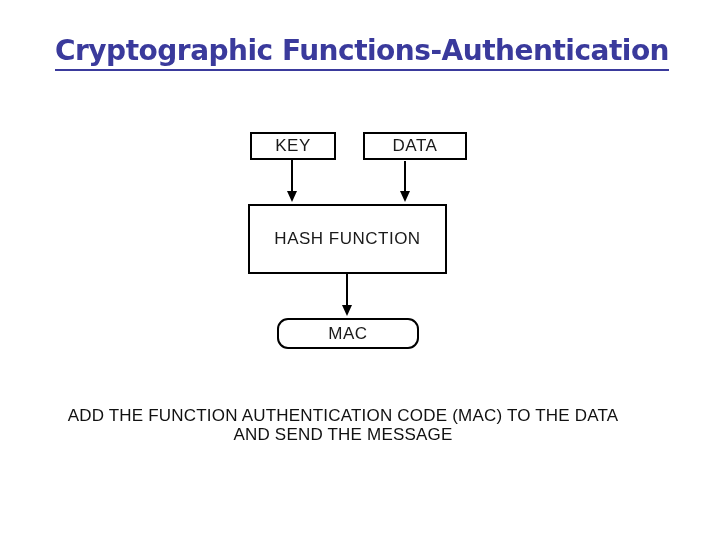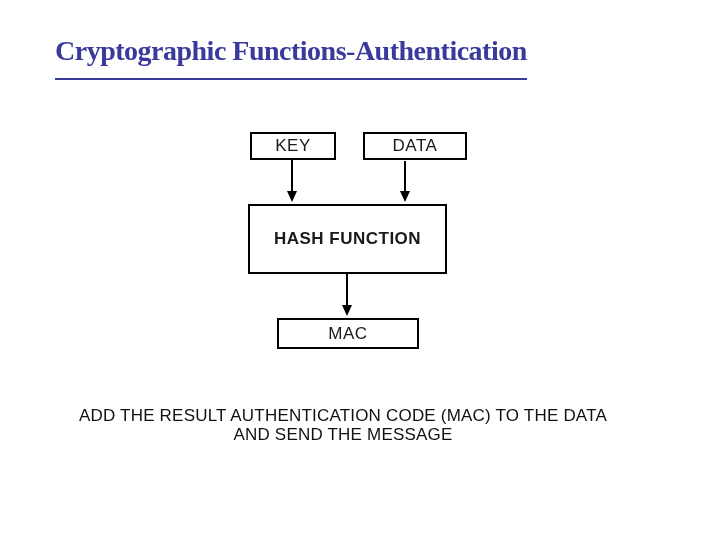--- a/index.html
+++ b/index.html
@@ -24,42 +24,41 @@
     font-family: "DejaVu Sans", sans-serif;
     font-weight: bold;
     font-size: 28px;
     letter-spacing: -0.5px;
     color: #3a3a9c;
     white-space: nowrap;
   }
   .title-underline {
     display: inline-block;
     border-bottom: 2px solid #3a3a9c;
-    padding-bottom: 11px;
-    font-family: Liberation Serif, serif;
+    padding-bottom: 2px;
   }
 
   
   .node {
     position: absolute;
     box-sizing: border-box;
     border: 2px solid #000000;
     background: #ffffff;
     display: flex;
     align-items: center;
     justify-content: center;
     font-size: 17px;
     letter-spacing: 0.5px;
     color: #1a1a1a;
     white-space: nowrap;
   }
   .node-key  { left: 250px; top: 132px; width: 86px;  height: 28px; }
   .node-data { left: 363px; top: 132px; width: 104px;  height: 28px; }
-  .node-hash { left: 248px; top: 204px; width: 199px; height: 70px; font-weight: bold; }
-  .node-mac  { left: 277px; top: 318px; width: 142px; height: 31px; }
+  .node-hash { left: 248px; top: 204px; width: 199px; height: 70px; }
+  .node-mac  { left: 277px; top: 318px; width: 142px; height: 31px; border-radius: 11px; }
 
   
   .arrow-line {
     position: absolute;
     width: 2px;
     background: #000000;
   }
   .arrow-head {
     position: absolute;
     width: 0;
@@ -116,17 +115,17 @@
   </div>
 
   <div class="arrow-line a3-line"></div>
   <div class="arrow-head a3-head"></div>
 
   <div class="node node-mac">
     <span>MAC</span>
   </div>
 
   <div class="caption">
-    <div>ADD THE RESULT AUTHENTICATION CODE (MAC) TO THE DATA</div>
+    <div>ADD THE FUNCTION AUTHENTICATION CODE (MAC) TO THE DATA</div>
     <div>AND SEND THE MESSAGE</div>
   </div>
 
 </div>
 
 </body></html>

